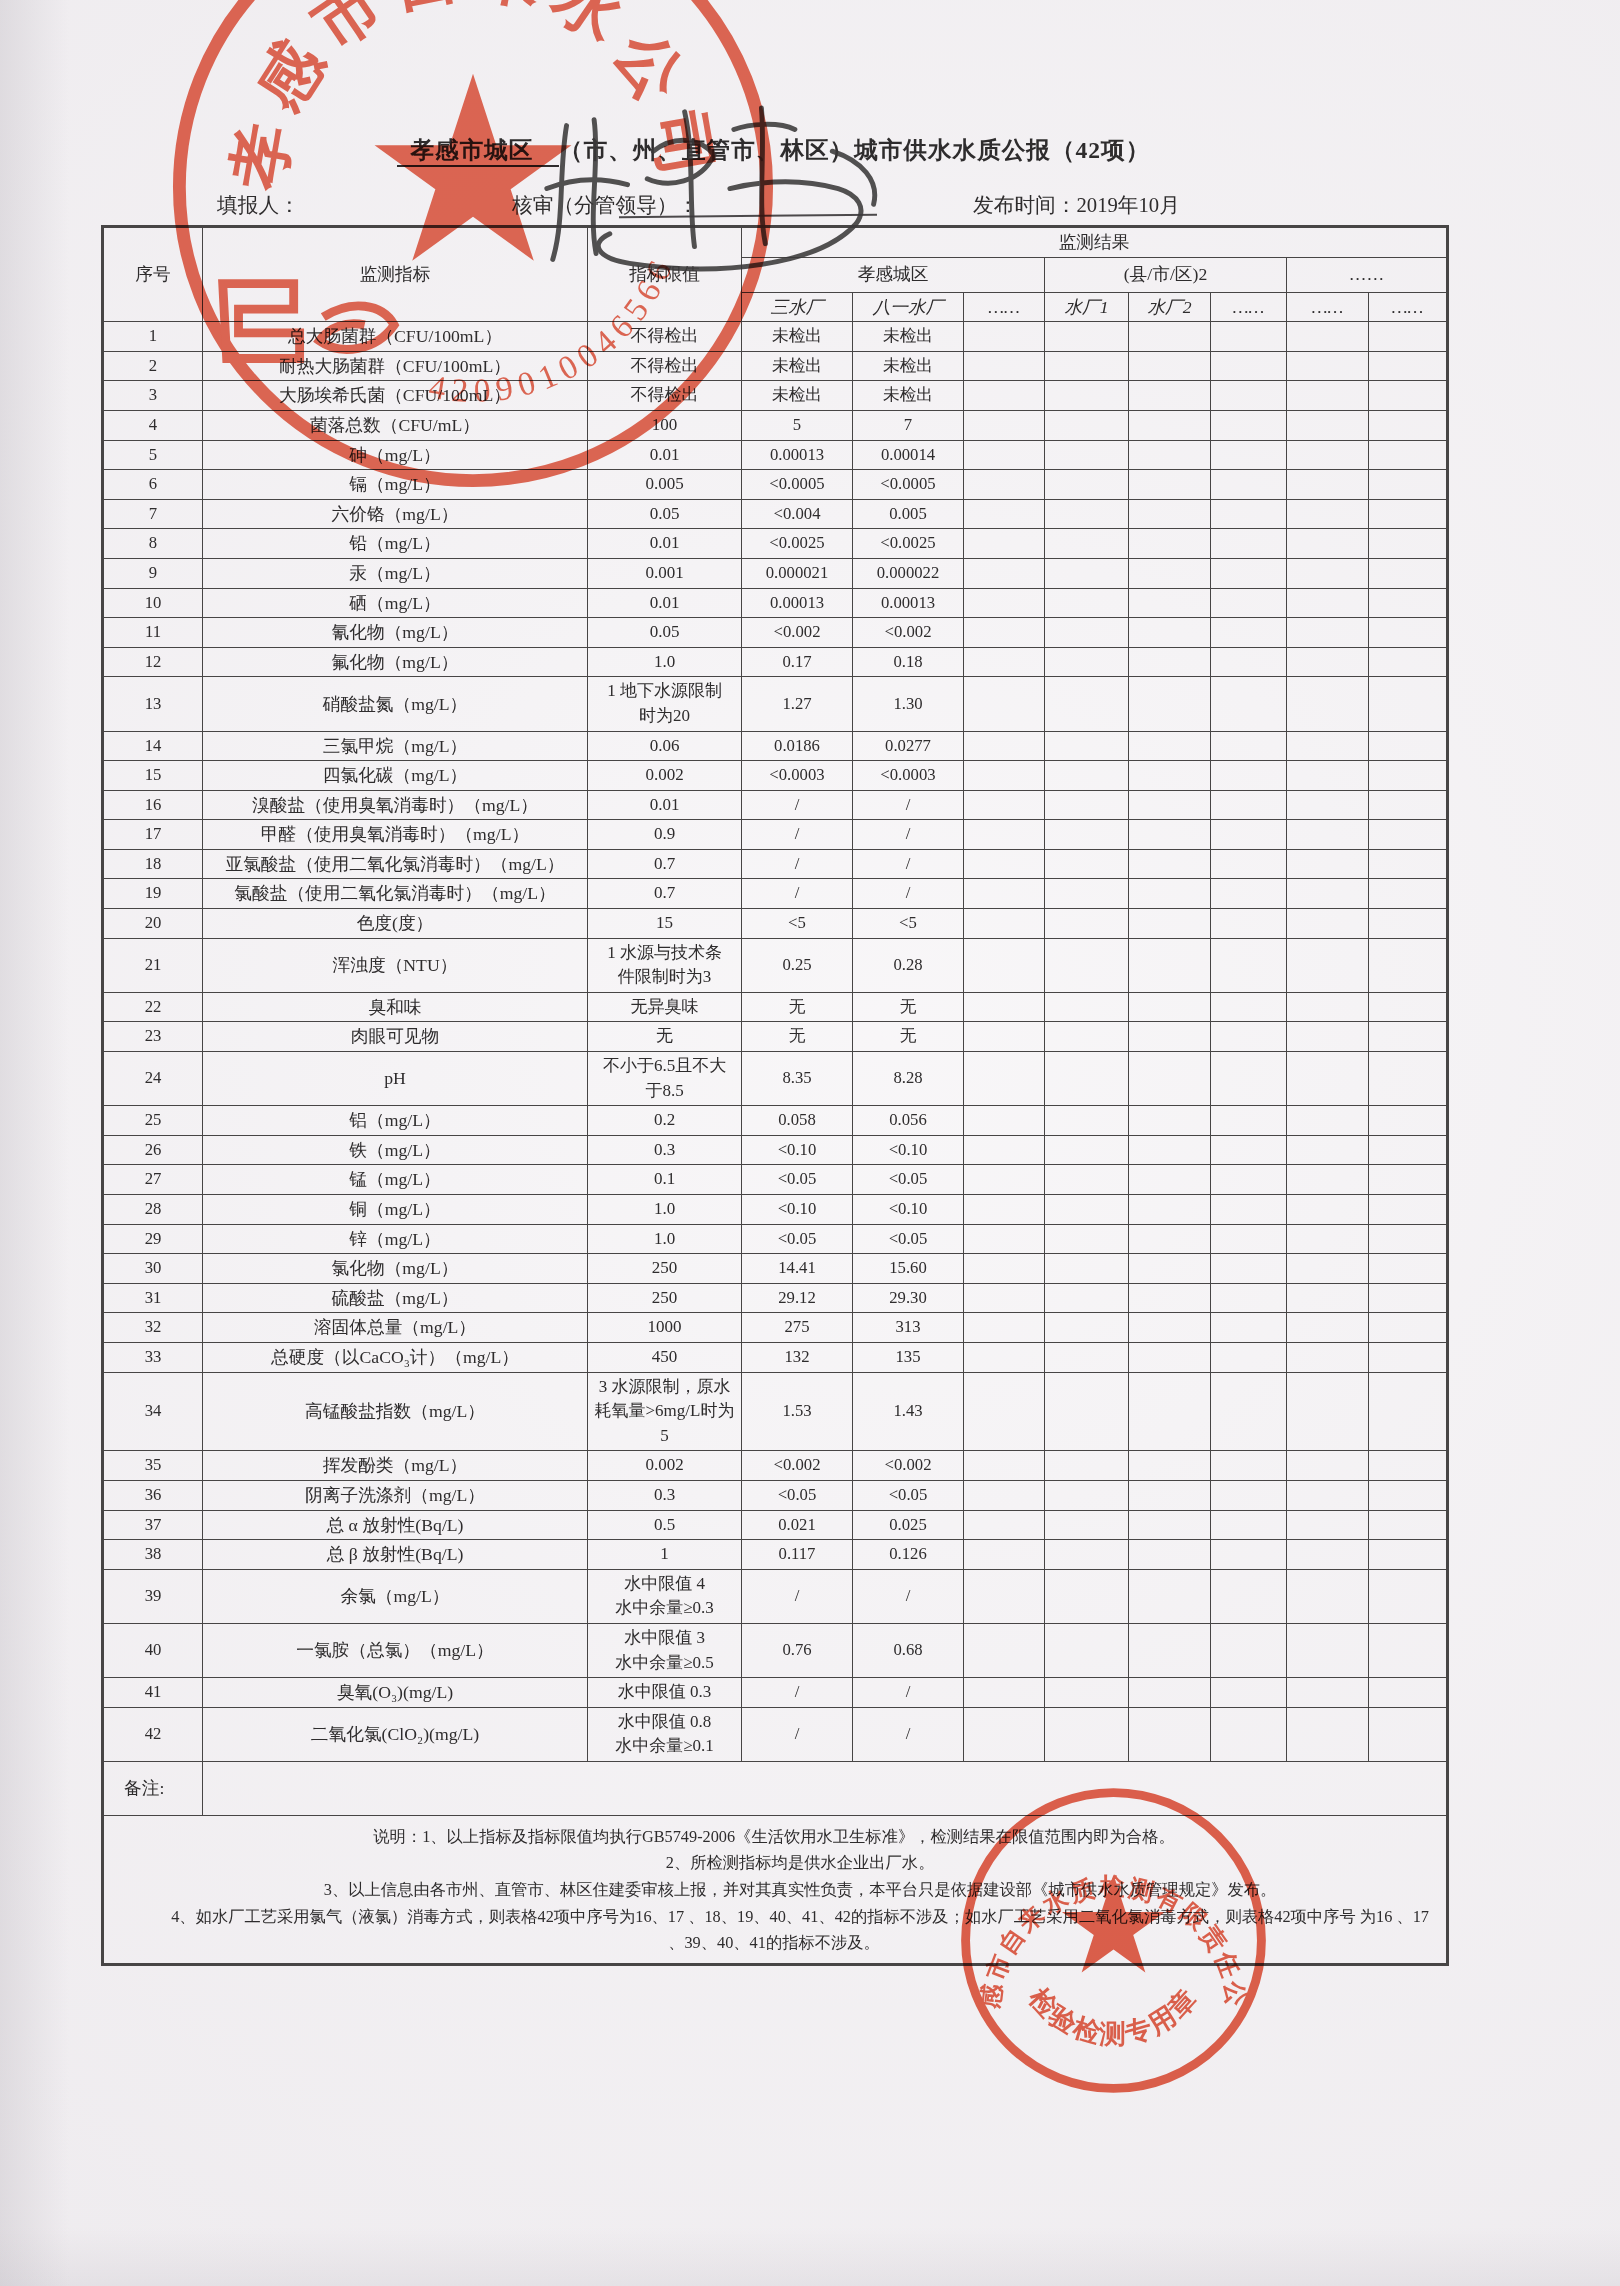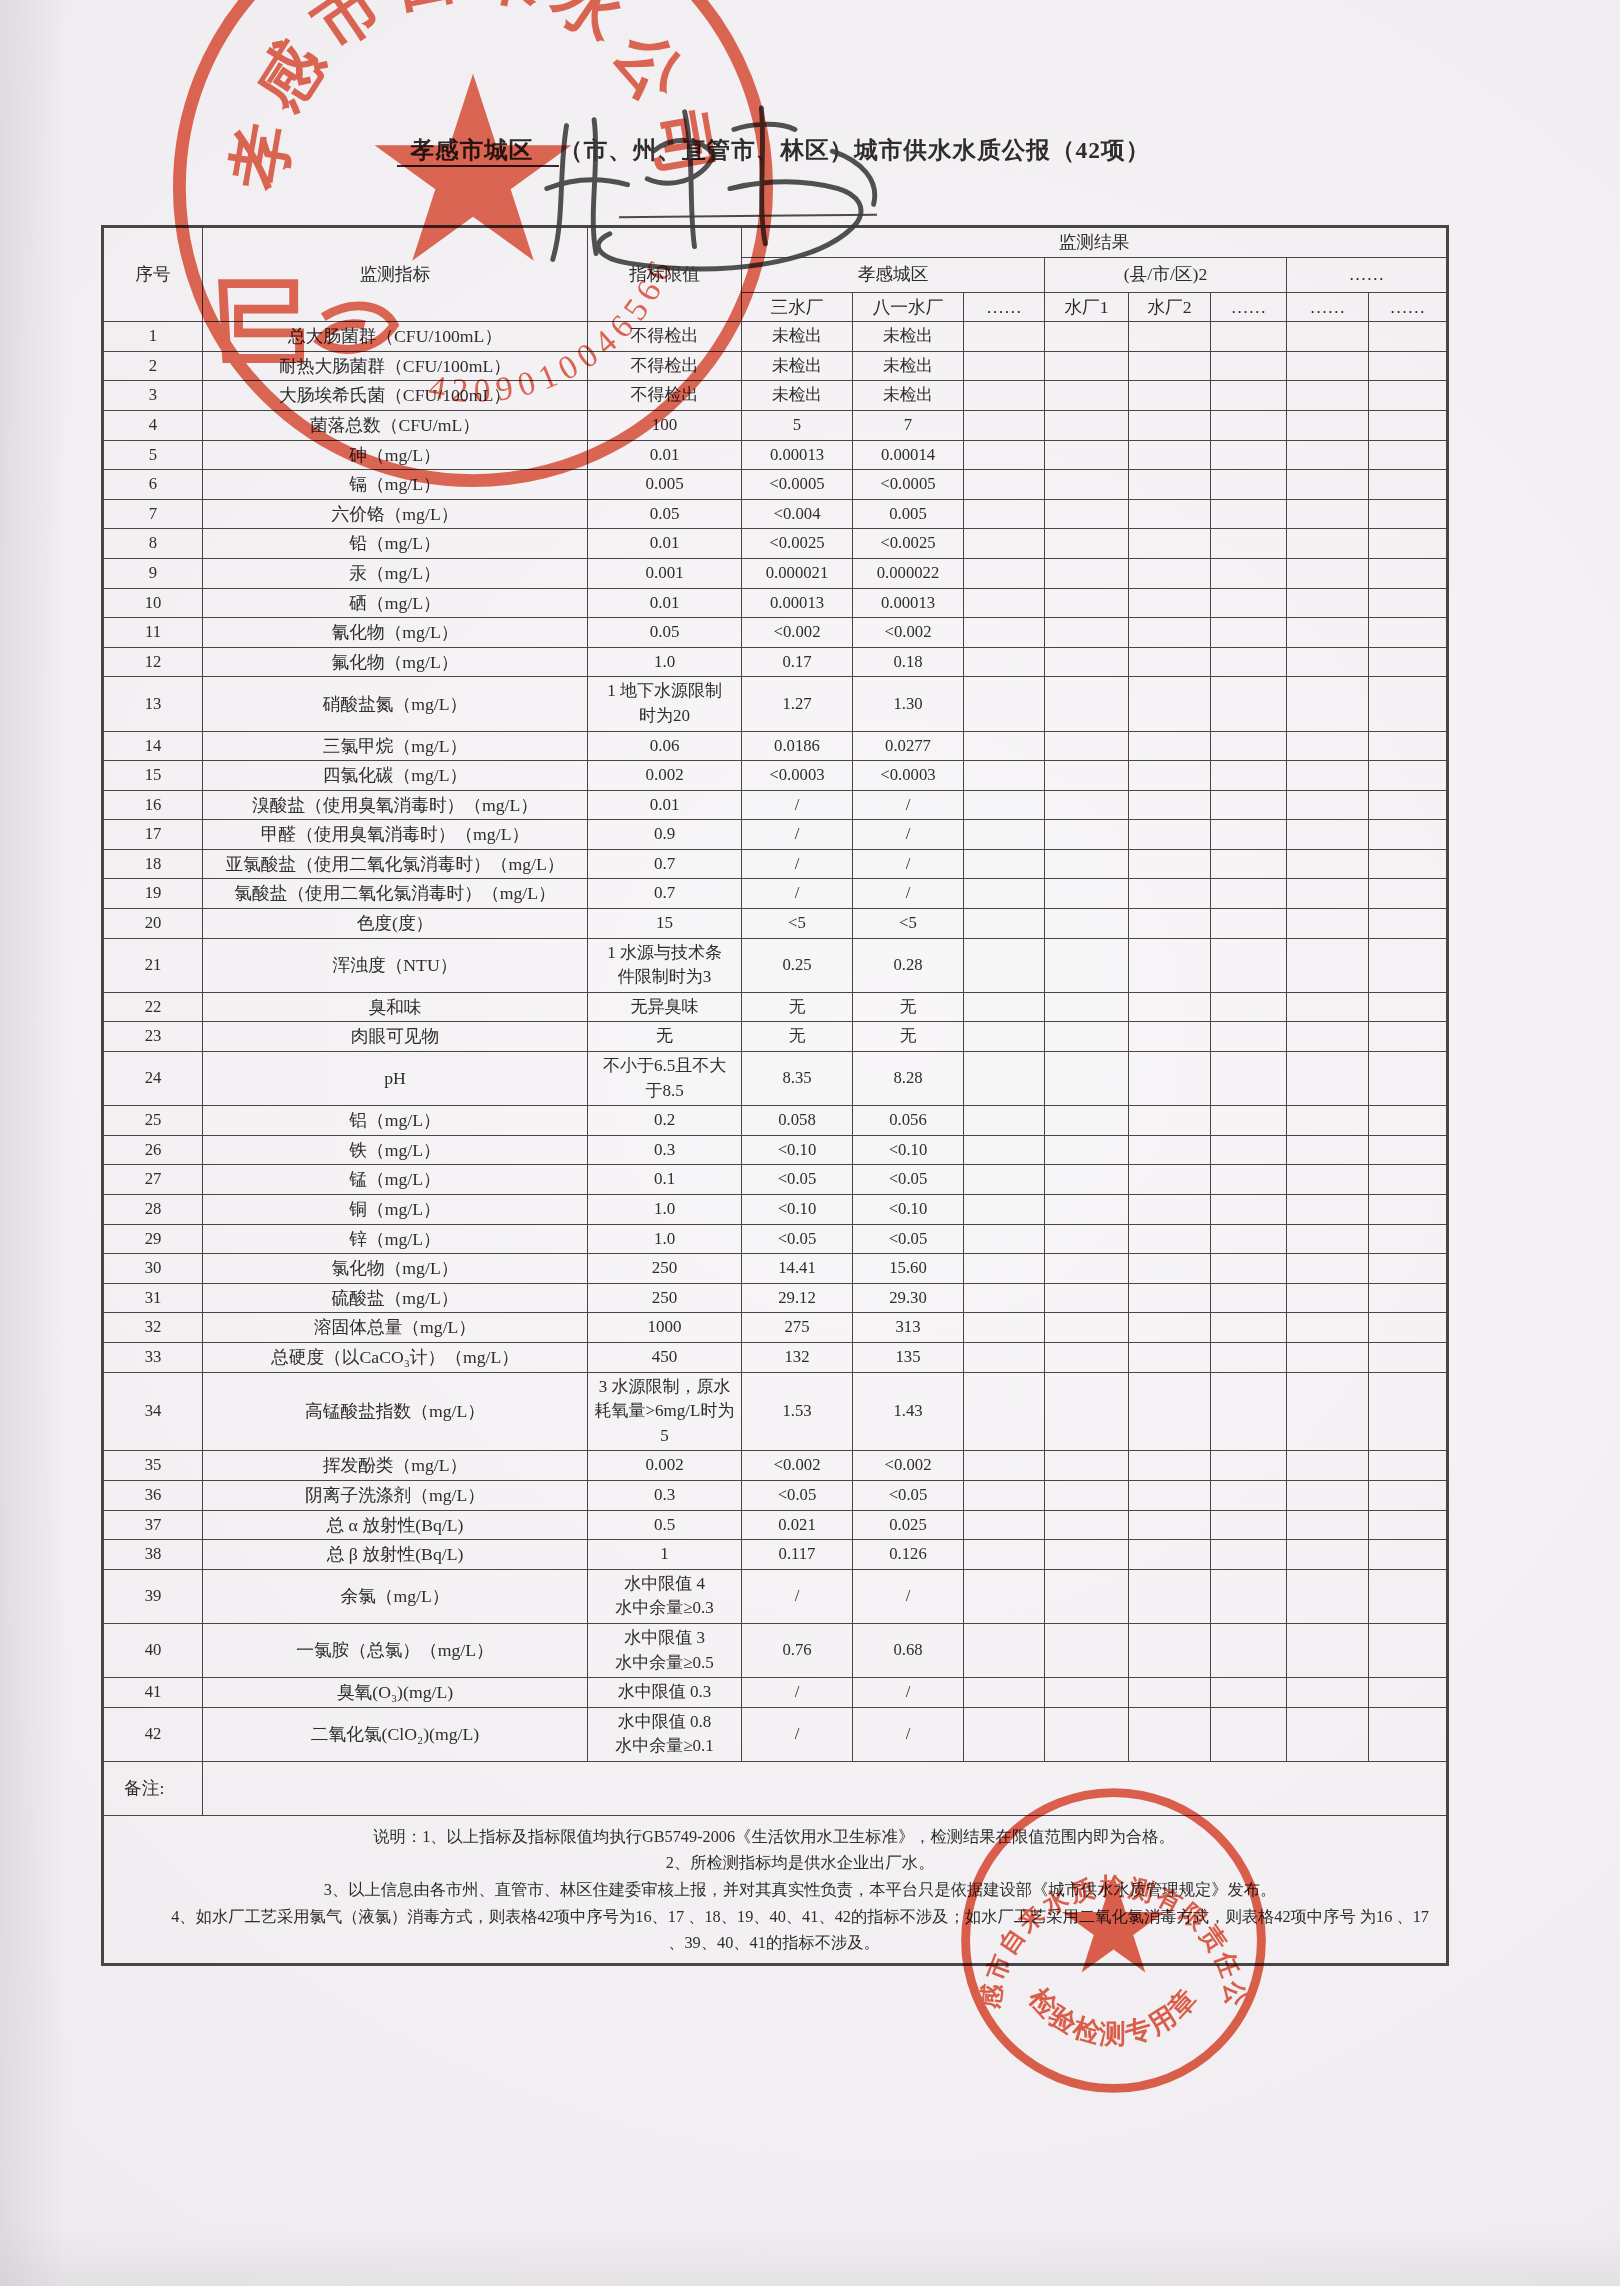--- a/index.html
+++ b/index.html
@@ -43,21 +43,21 @@
     border-collapse:collapse; table-layout:fixed; z-index:2;
     font-size:17px; line-height:24.6px;
   }
   table.report th, table.report td{
     border:1.6px solid var(--line);
     text-align:center; vertical-align:middle;
     padding:2px 3.9px; color:var(--ink); font-weight:normal;
   }
   table.report{ border:3px solid var(--line); }
   thead th{ font-size:17.7px; }
-  tr.hr1 th{ height:25px; } tr.hr2 th{ height:35px; } tr.hr3 th{ height:16px; }
+  tr.hr1 th{ height:25px; } tr.hr2 th{ height:35px; } tr.hr3 th{ height:16px;font-style:italic; }
   tbody tr.r-n td{ height:28.6px; }
   td.indicator-cell{ text-align:left; padding-left:8.9px; font-size:17.7px; white-space:nowrap; overflow:hidden; }
   td.limit-cell{ white-space:pre-line; }
   td.seq-cell{ font-size:16.7px; }
   td.value-cell{ font-size:16.7px; }
   td.faded{ color:#8e8b90; }
   tr.remark-row td{ height:54px; text-align:left; vertical-align:middle; padding-left:20px; font-size:17.7px; }
   tr.notes-row td{ height:146px; text-align:center; vertical-align:top; padding:7.9px 9.9px 5.9px 7.9px; }
   .note-line{ font-size:16.3px; line-height:26.6px; }
   .note-line.indent{ text-indent:3.2em; }
@@ -70,20 +70,25 @@
 </style>
 </head>
 <body>
 
 <div class="page">
 
   <div class="title-line">
     <span class="title-region">孝感市城区</span><span>（市、州、直管市、林区）城市供水水质公报（42项）</span>
   </div>
 
+  <div class="form-line">
+    <span class="form-item fi-filler">填报人：</span>
+    <span class="form-item fi-reviewer">核审（分管领导）：</span>
+    <span class="form-item fi-publish"><span>发布时间：</span><span>2019年10月</span></span>
+  </div>
 
   <svg class="signature-svg" width="374" height="197" viewBox="0 0 380 200">
     <g fill="none" stroke="#3b393a" stroke-width="5" stroke-linecap="round" stroke-linejoin="round">
       <path d="M30,32 C22,80 28,128 16,168"></path>
       <path d="M58,26 C64,70 52,120 60,162"></path>
       <path d="M10,96 C40,84 70,86 92,92"></path>
       <path d="M118,58 C142,40 168,46 180,62 C166,90 134,96 112,86"></path>
       <path d="M150,18 C160,62 154,112 160,155"></path>
       <path d="M200,36 C216,30 246,28 262,36"></path>
       <path d="M228,14 C232,60 224,112 232,152"></path>

